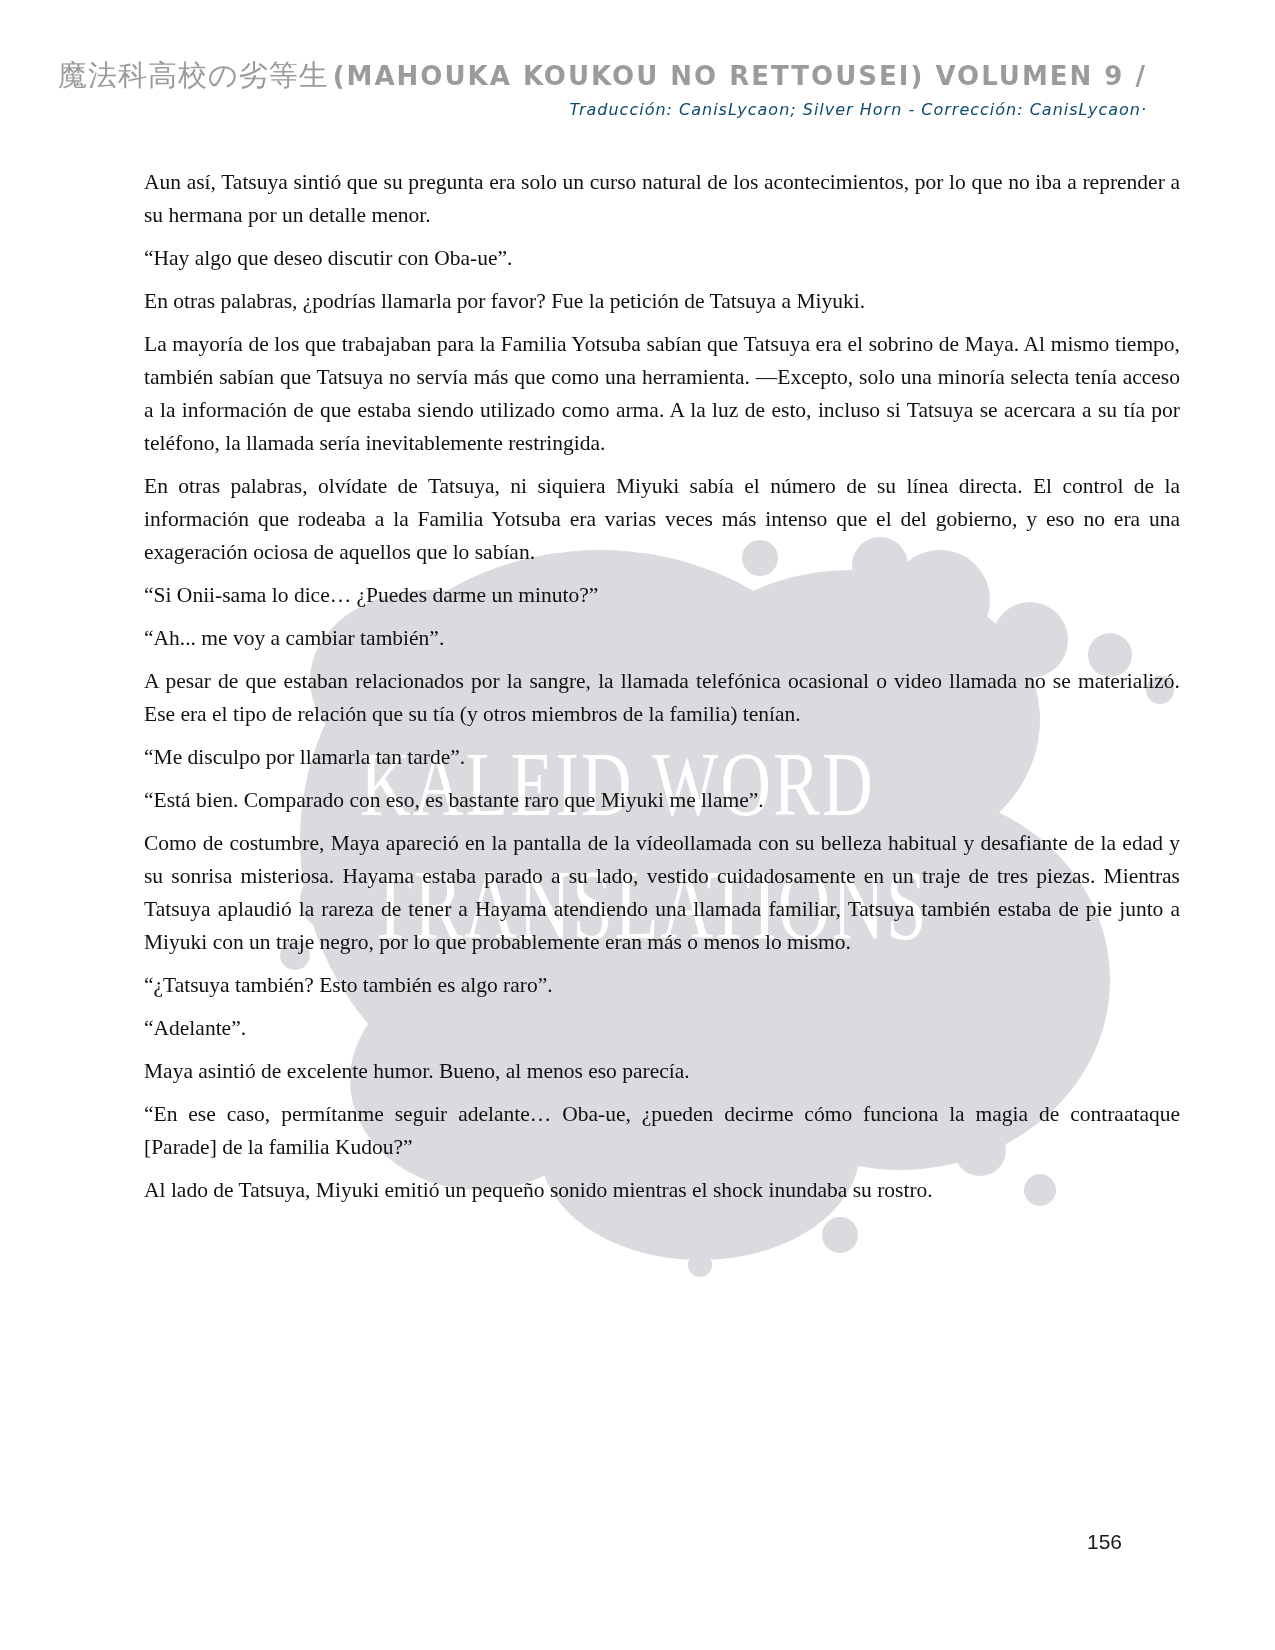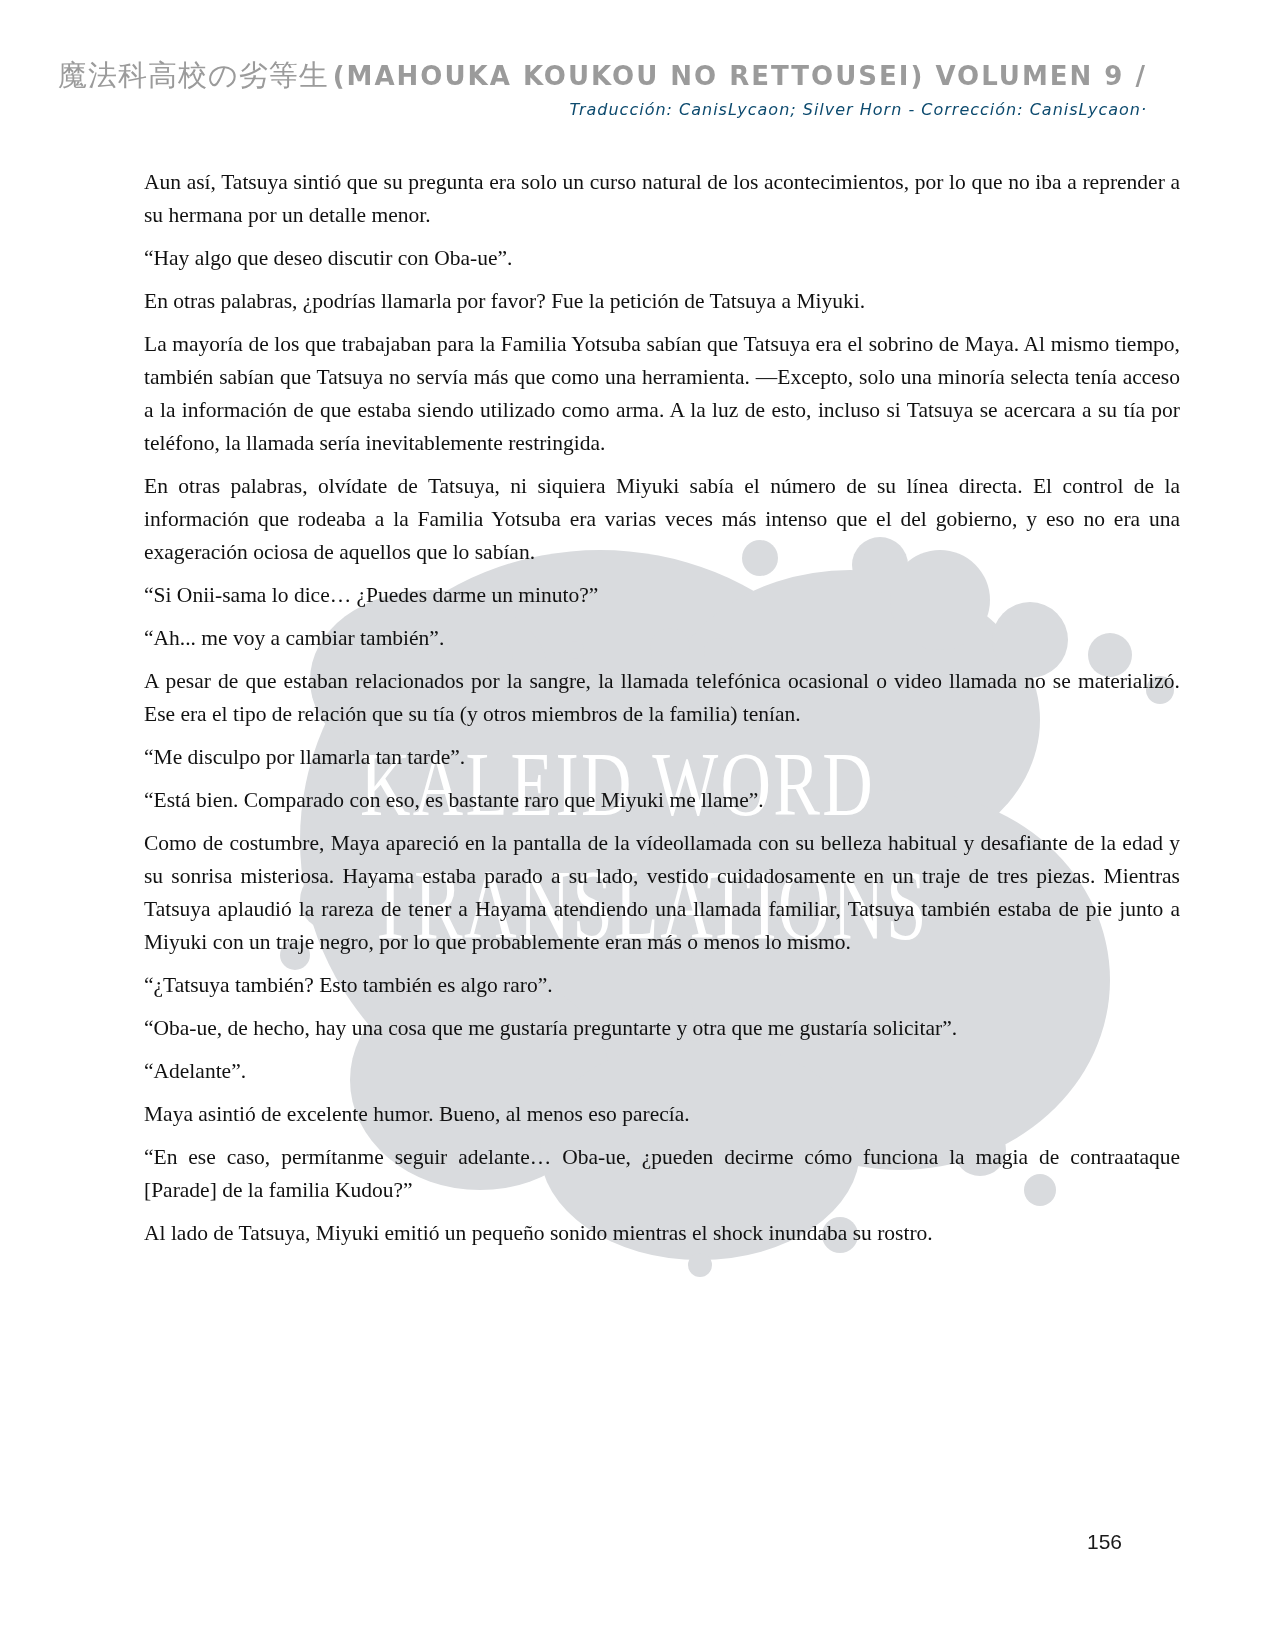--- a/index.html
+++ b/index.html
@@ -132,21 +132,20 @@
     <p>En otras palabras, ¿podrías llamarla por favor? Fue la petición de Tatsuya a Miyuki.</p>
     <p>La mayoría de los que trabajaban para la Familia Yotsuba sabían que Tatsuya era el sobrino de Maya. Al mismo tiempo, también sabían que Tatsuya no servía más que como una herramienta. —Excepto, solo una minoría selecta tenía acceso a la información de que estaba siendo utilizado como arma. A la luz de esto, incluso si Tatsuya se acercara a su tía por teléfono, la llamada sería inevitablemente restringida.</p>
     <p>En otras palabras, olvídate de Tatsuya, ni siquiera Miyuki sabía el número de su línea directa. El control de la información que rodeaba a la Familia Yotsuba era varias veces más intenso que el del gobierno, y eso no era una exageración ociosa de aquellos que lo sabían.</p>
     <p>“Si Onii-sama lo dice… ¿Puedes darme un minuto?”</p>
     <p>“Ah... me voy a cambiar también”.</p>
     <p>A pesar de que estaban relacionados por la sangre, la llamada telefónica ocasional o video llamada no se materializó. Ese era el tipo de relación que su tía (y otros miembros de la familia) tenían.</p>
     <p>“Me disculpo por llamarla tan tarde”.</p>
     <p>“Está bien. Comparado con eso, es bastante raro que Miyuki me llame”.</p>
     <p>Como de costumbre, Maya apareció en la pantalla de la vídeollamada con su belleza habitual y desafiante de la edad y su sonrisa misteriosa. Hayama estaba parado a su lado, vestido cuidadosamente en un traje de tres piezas. Mientras Tatsuya aplaudió la rareza de tener a Hayama atendiendo una llamada familiar, Tatsuya también estaba de pie junto a Miyuki con un traje negro, por lo que probablemente eran más o menos lo mismo.</p>
     <p>“¿Tatsuya también? Esto también es algo raro”.</p>
-    <p>“Oba-ue, de hecho, hay una cosa que me gustaría preguntarte y otra que me gustaría solicitar”.</p>
     <p>“Adelante”.</p>
     <p>Maya asintió de excelente humor. Bueno, al menos eso parecía.</p>
     <p>“En ese caso, permítanme seguir adelante… Oba-ue, ¿pueden decirme cómo funciona la magia de contraataque [Parade] de la familia Kudou?”</p>
     <p>Al lado de Tatsuya, Miyuki emitió un pequeño sonido mientras el shock inundaba su rostro.</p>
   </div>
 
   <div class="page-number">156</div>
 
 </div>
 

